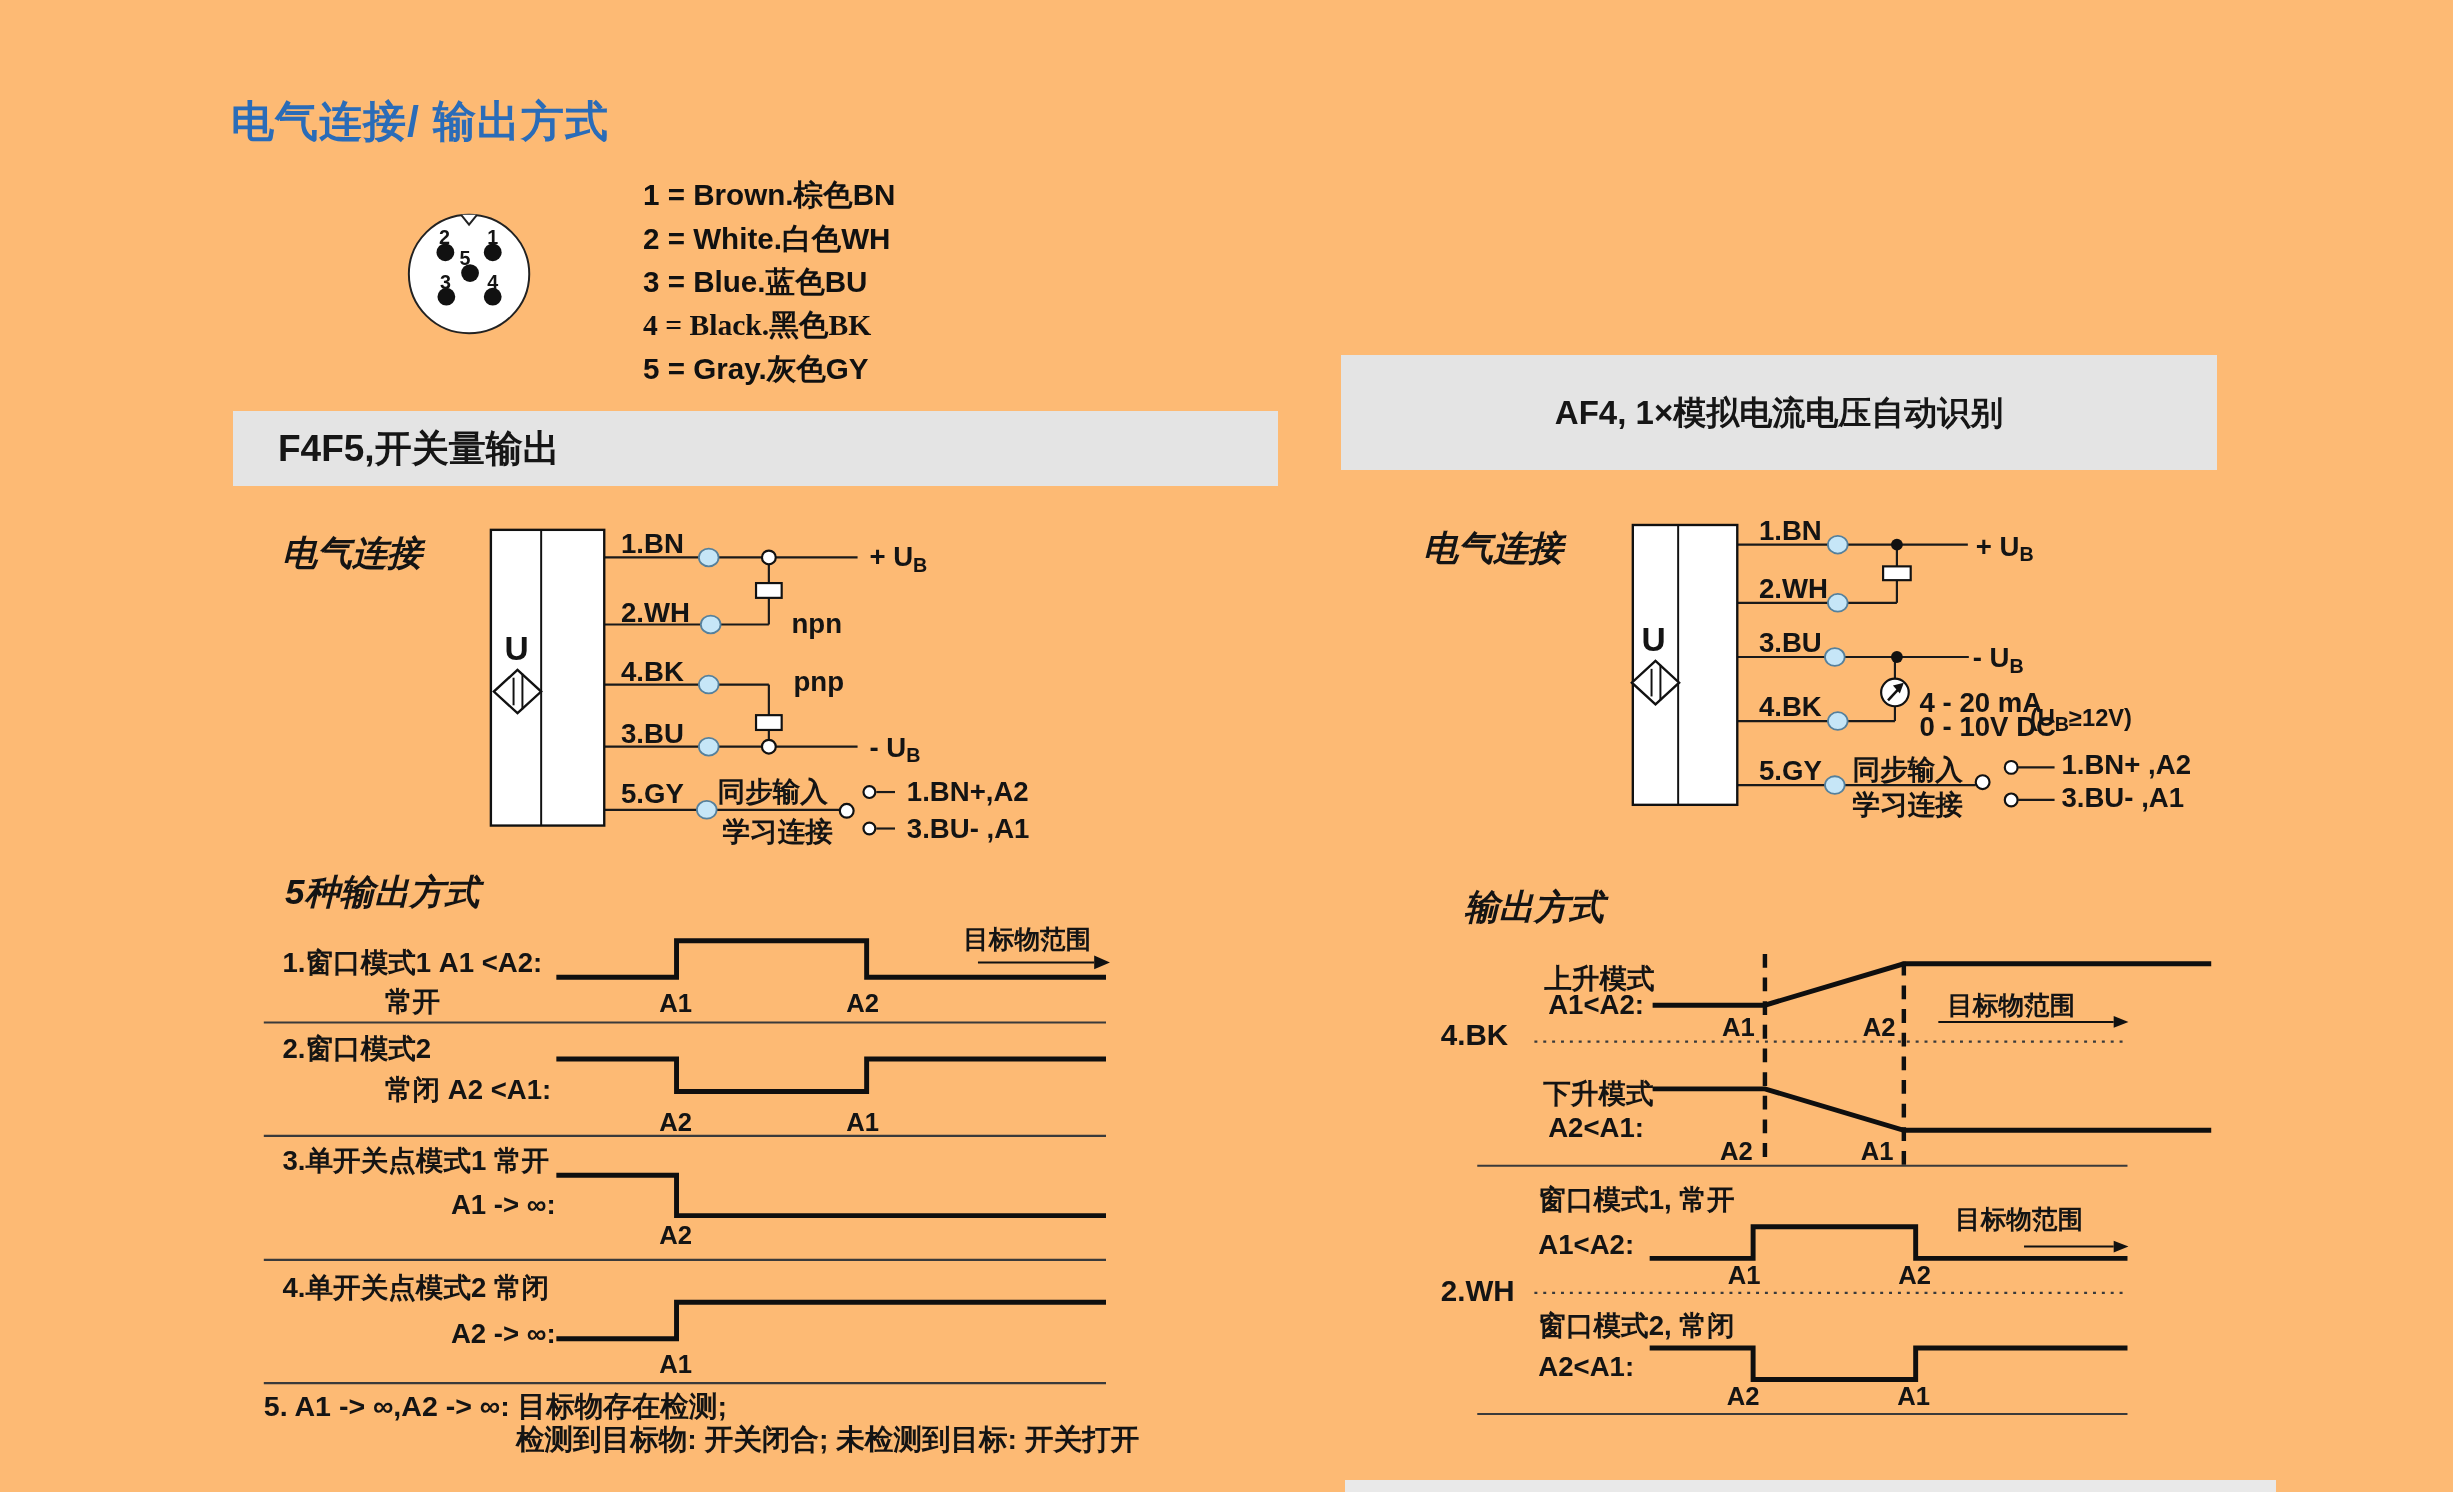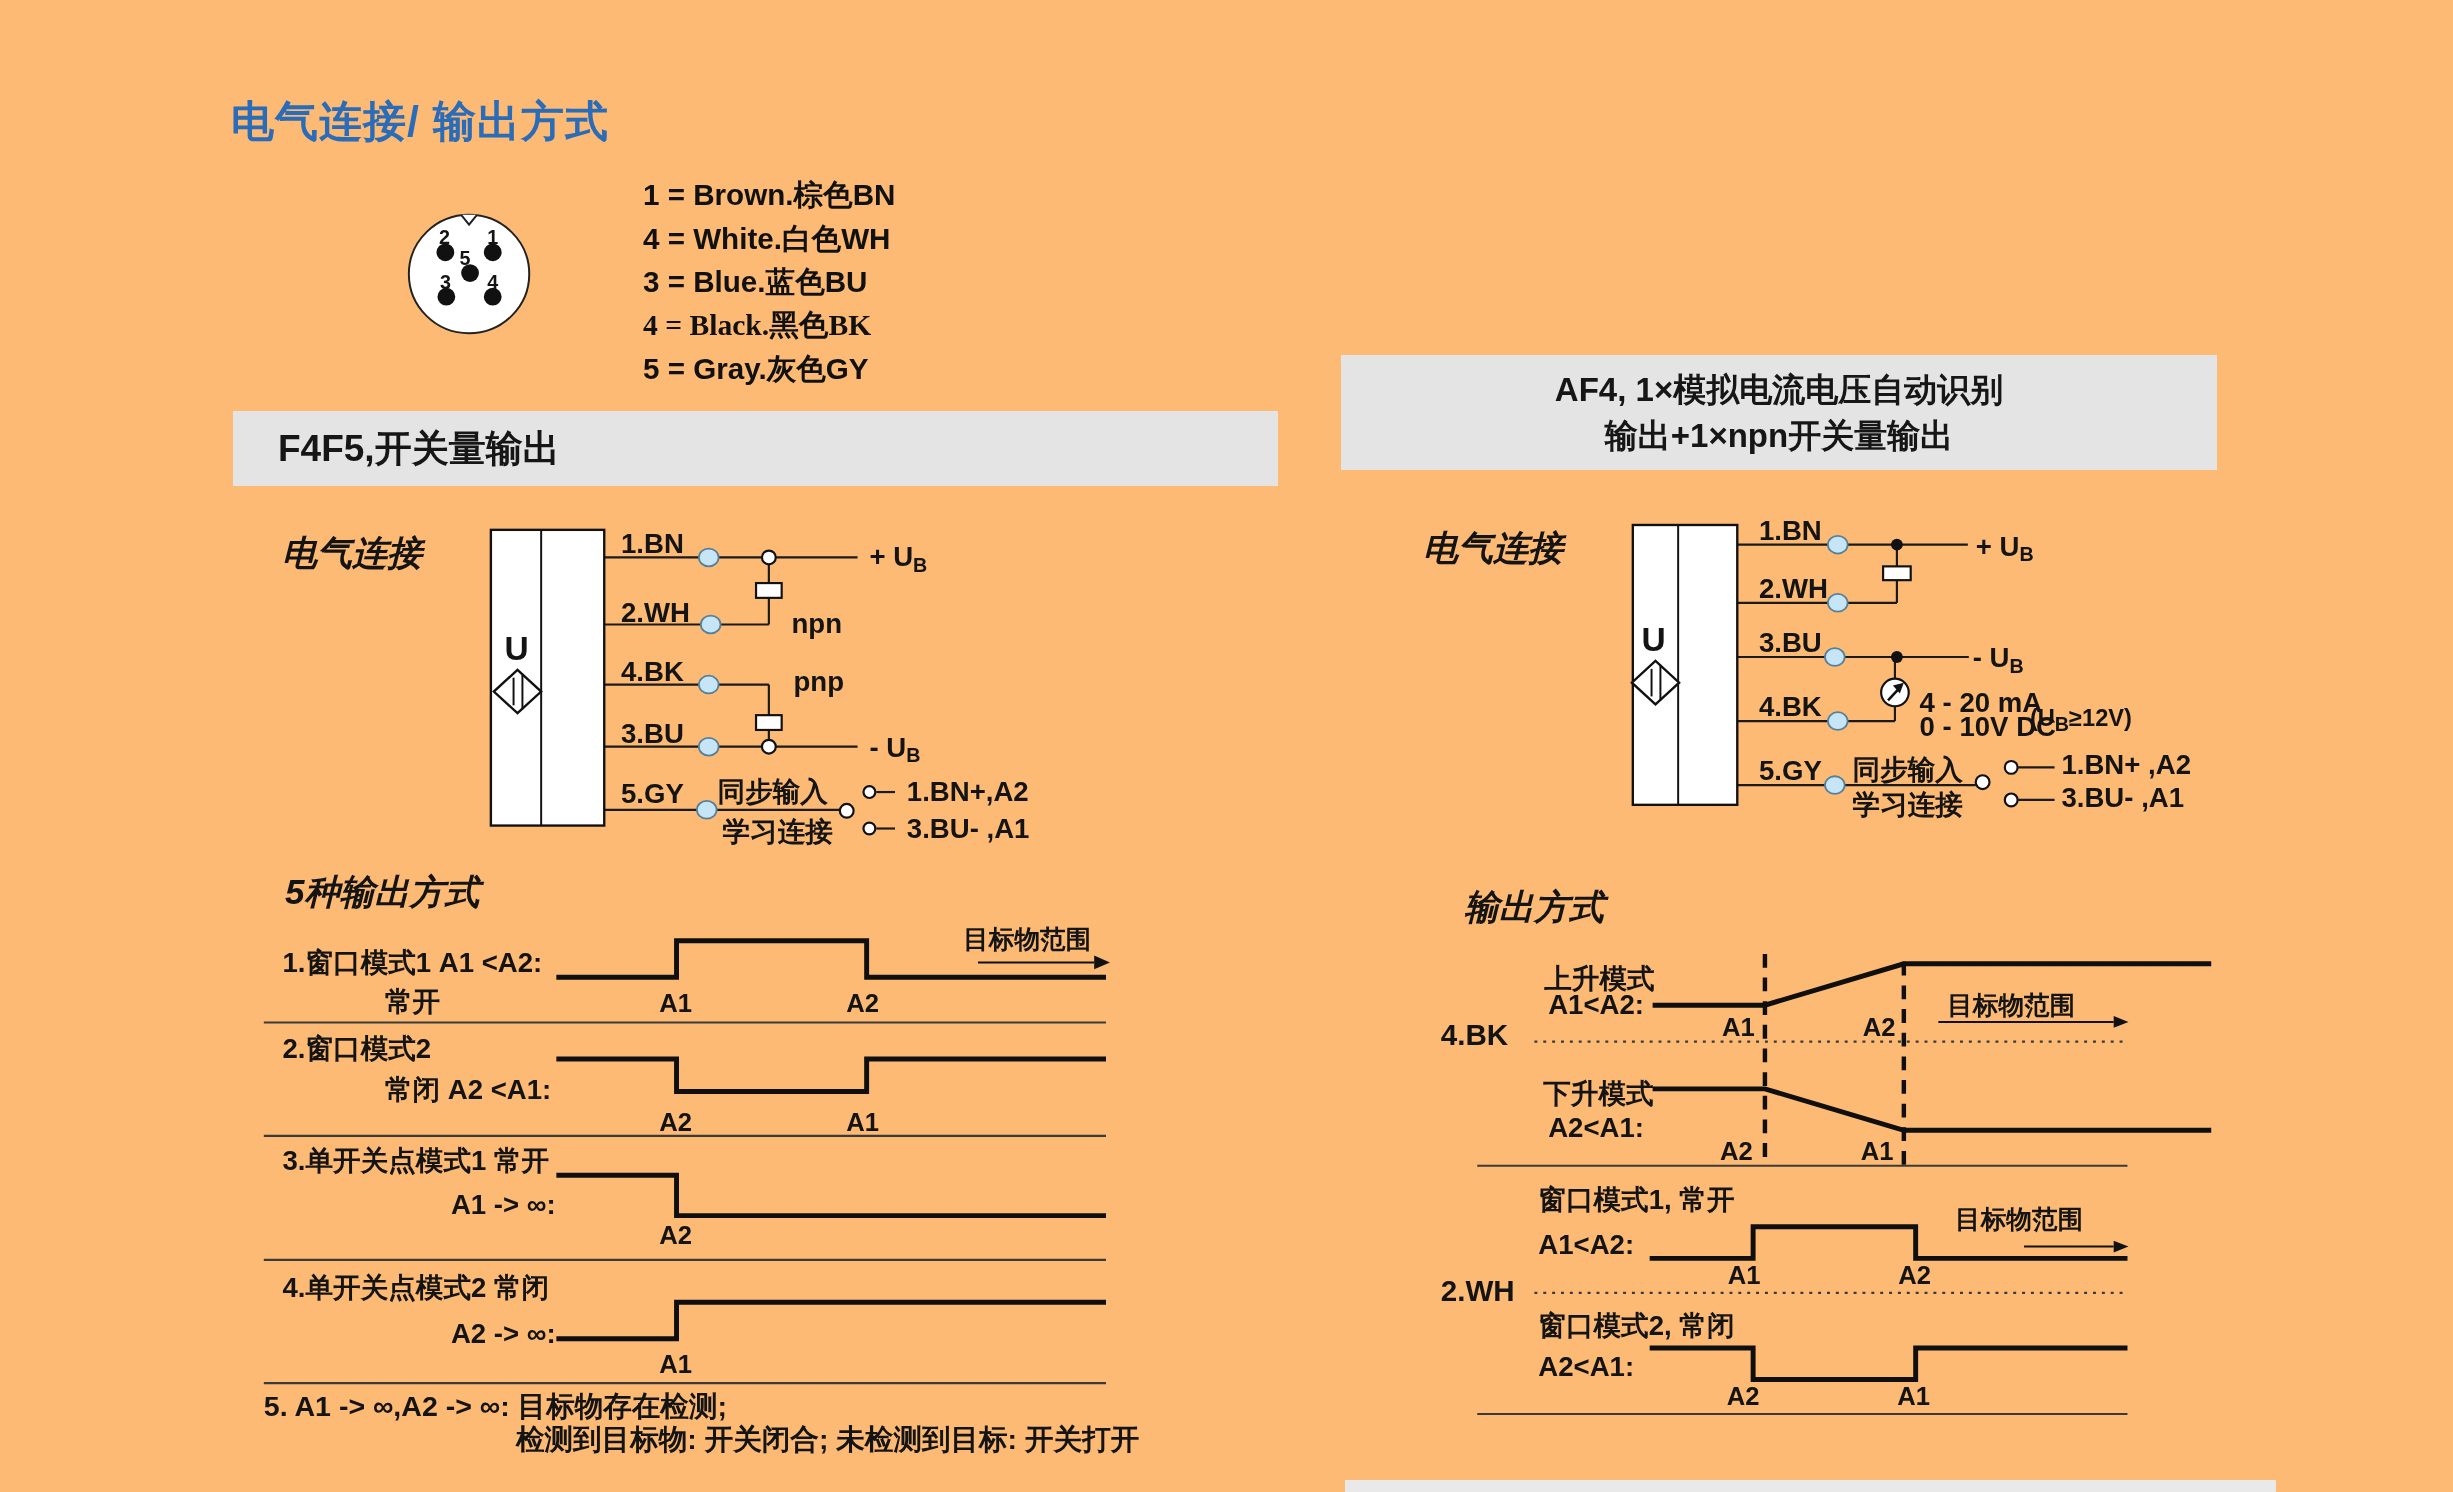--- a/index.html
+++ b/index.html
@@ -49,32 +49,31 @@
     <circle cx="53" cy="96" r="9" class="fc"></circle>
     <circle cx="100" cy="96" r="9" class="fc"></circle>
     <text x="51" y="43" class="t20" text-anchor="middle">2</text>
     <text x="100" y="43" class="t20" text-anchor="middle">1</text>
     <text x="72" y="64" class="t20" text-anchor="middle">5</text>
     <text x="52" y="88" class="t20" text-anchor="middle">3</text>
     <text x="100" y="88" class="t20" text-anchor="middle">4</text>
   </svg>
 
   <div class="abs legend-line" style="left:643px;top:175px;">1 = Brown.棕色BN</div>
-  <div class="abs legend-line" style="left:643px;top:219px;">4 = White.白色WH</div>
+  <div class="abs legend-line" style="left:643px;top:219px;">2 = White.白色WH</div>
   <div class="abs legend-line" style="left:643px;top:262px;">3 = Blue.蓝色BU</div>
   <div class="abs legend-line" style="left:643px;top:305px;font-family:Liberation Serif, serif;">4 = Black.黑色BK</div>
   <div class="abs legend-line" style="left:643px;top:349px;">5 = Gray.灰色GY</div>
 
   <div class="abs bar" style="left:233px;top:411px;width:1045px;height:75px;">
     <div class="bar-left-text">F4F5,开关量输出</div>
   </div>
 
   <div class="abs bar bar-right" style="left:1341px;top:355px;width:876px;height:115px;">
     <div>AF4, 1×模拟电流电压自动识别</div>
-    <div>输出+1×npn开关量输出</div>
   </div>
 
   <div class="abs section-label" style="left:282px;top:530px;">电气连接</div>
 
   <svg class="abs" style="left:483px;top:517px;" width="690" height="350" viewBox="0 0 700 355">
 
     <line x1="123" y1="41" x2="380" y2="41" class="wire"></line>
     <line x1="123" y1="109" x2="290" y2="109" class="wire"></line>
     <line x1="123" y1="170" x2="290" y2="170" class="wire"></line>
     <line x1="123" y1="233" x2="380" y2="233" class="wire"></line>

